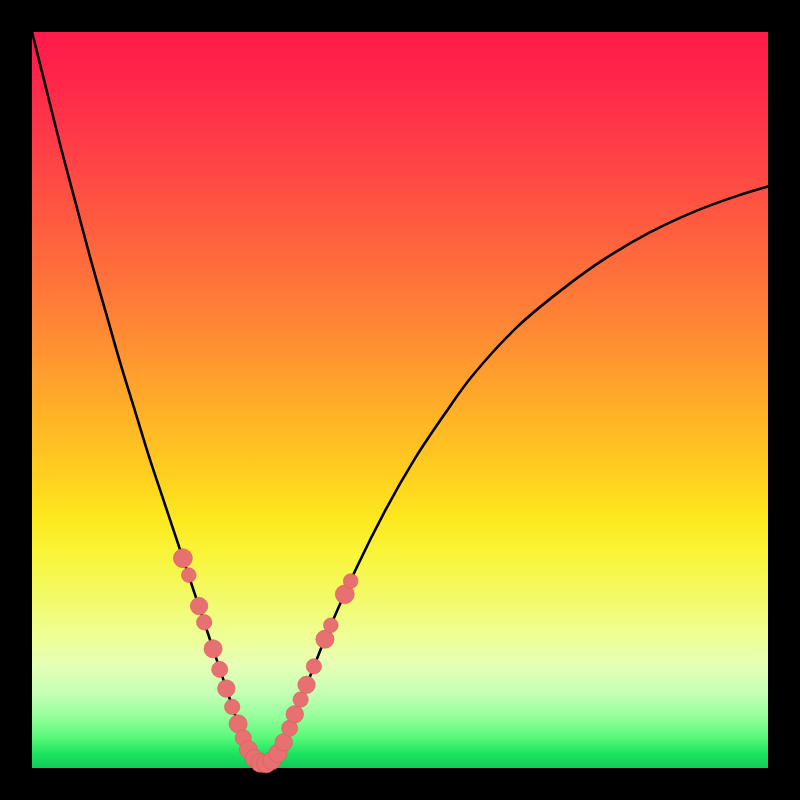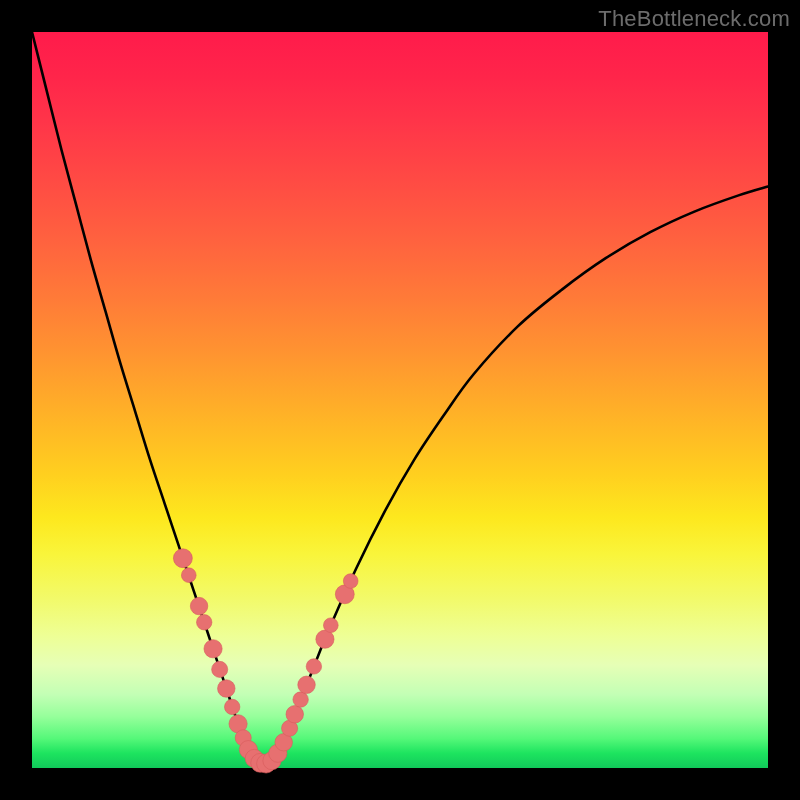--- a/index.html
+++ b/index.html
@@ -65,21 +65,20 @@
     top: 0;
     width: 736px;
     height: 736px;
     overflow: visible;
   }
 </style>
 </head>
 <body>
 
 <div class="frame">
-  <div class="watermark">TheBottleneck.com</div>
 
   <div class="plot-area">
     <svg class="curve" viewBox="0 0 736 736">
       <path id="curve-path" fill="none" stroke="#000" stroke-width="2.6" stroke-linecap="round" stroke-linejoin="round" d="M 0.00 0.00 C 2.45 9.81, 9.81 39.25, 14.72 58.88 C 19.63 78.51, 24.53 98.75, 29.44 117.76 C 34.35 136.77, 39.25 154.56, 44.16 172.96 C 49.07 191.36, 53.97 210.37, 58.88 228.16 C 63.79 245.95, 68.69 262.51, 73.60 279.68 C 78.51 296.85, 83.41 314.64, 88.32 331.20 C 93.23 347.76, 98.13 363.09, 103.04 379.04 C 107.95 394.99, 112.85 411.55, 117.76 426.88 C 122.67 442.21, 127.57 456.32, 132.48 471.04 C 137.39 485.76, 142.29 500.48, 147.20 515.20 C 152.11 529.92, 158.24 548.32, 161.92 559.36 C 165.60 570.40, 166.83 574.08, 169.28 581.44 C 171.73 588.80, 174.19 596.16, 176.64 603.52 C 179.09 610.88, 181.55 618.24, 184.00 625.60 C 186.45 632.96, 188.91 640.32, 191.36 647.68 C 193.81 655.04, 196.27 662.40, 198.72 669.76 C 201.17 677.12, 203.63 685.09, 206.08 691.84 C 208.53 698.59, 210.99 704.72, 213.44 710.24 C 215.89 715.76, 218.35 721.40, 220.80 724.96 C 223.25 728.52, 225.71 730.36, 228.16 731.58 C 230.61 732.81, 233.07 733.06, 235.52 732.32 C 237.97 731.58, 240.43 730.23, 242.88 727.17 C 245.33 724.10, 246.56 722.26, 250.24 713.92 C 253.92 705.58, 260.05 689.39, 264.96 677.12 C 269.87 664.85, 274.77 652.59, 279.68 640.32 C 284.59 628.05, 287.04 620.69, 294.40 603.52 C 301.76 586.35, 314.03 558.13, 323.84 537.28 C 333.65 516.43, 343.47 496.80, 353.28 478.40 C 363.09 460.00, 372.91 442.83, 382.72 426.88 C 392.53 410.93, 402.35 396.83, 412.16 382.72 C 421.97 368.61, 429.33 356.96, 441.60 342.24 C 453.87 327.52, 471.04 308.51, 485.76 294.40 C 500.48 280.29, 515.20 269.01, 529.92 257.60 C 544.64 246.19, 559.36 235.52, 574.08 225.95 C 588.80 216.38, 603.52 207.92, 618.24 200.19 C 632.96 192.46, 647.68 185.72, 662.40 179.58 C 677.12 173.45, 694.29 167.56, 706.56 163.39 C 718.83 159.22, 731.09 156.03, 736.00 154.56"></path>
       <g id="markers">
           <circle cx="150.88" cy="526.24" r="9.44" fill="#e77070" stroke="#d75c5c" stroke-width="0.6"></circle>
           <circle cx="156.77" cy="543.17" r="7.34" fill="#e77070" stroke="#d75c5c" stroke-width="0.6"></circle>
           <circle cx="167.07" cy="574.08" r="8.74" fill="#e77070" stroke="#d75c5c" stroke-width="0.6"></circle>
           <circle cx="172.22" cy="590.27" r="7.69" fill="#e77070" stroke="#d75c5c" stroke-width="0.6"></circle>
           <circle cx="181.06" cy="616.77" r="9.09" fill="#e77070" stroke="#d75c5c" stroke-width="0.6"></circle>

